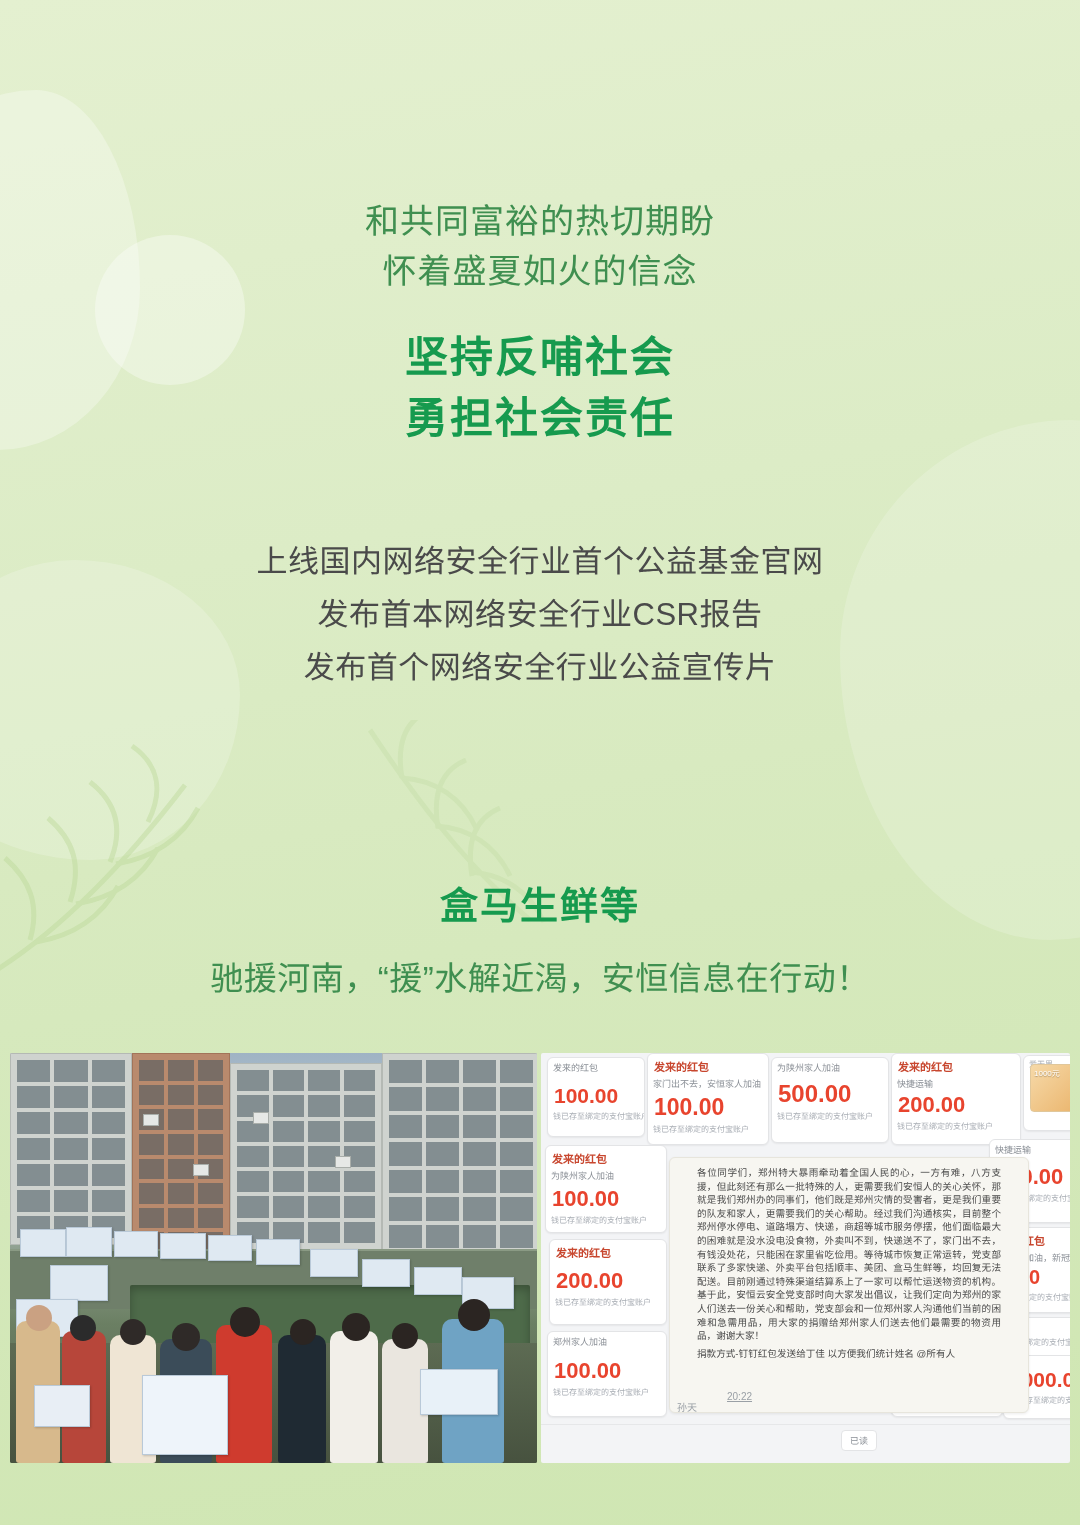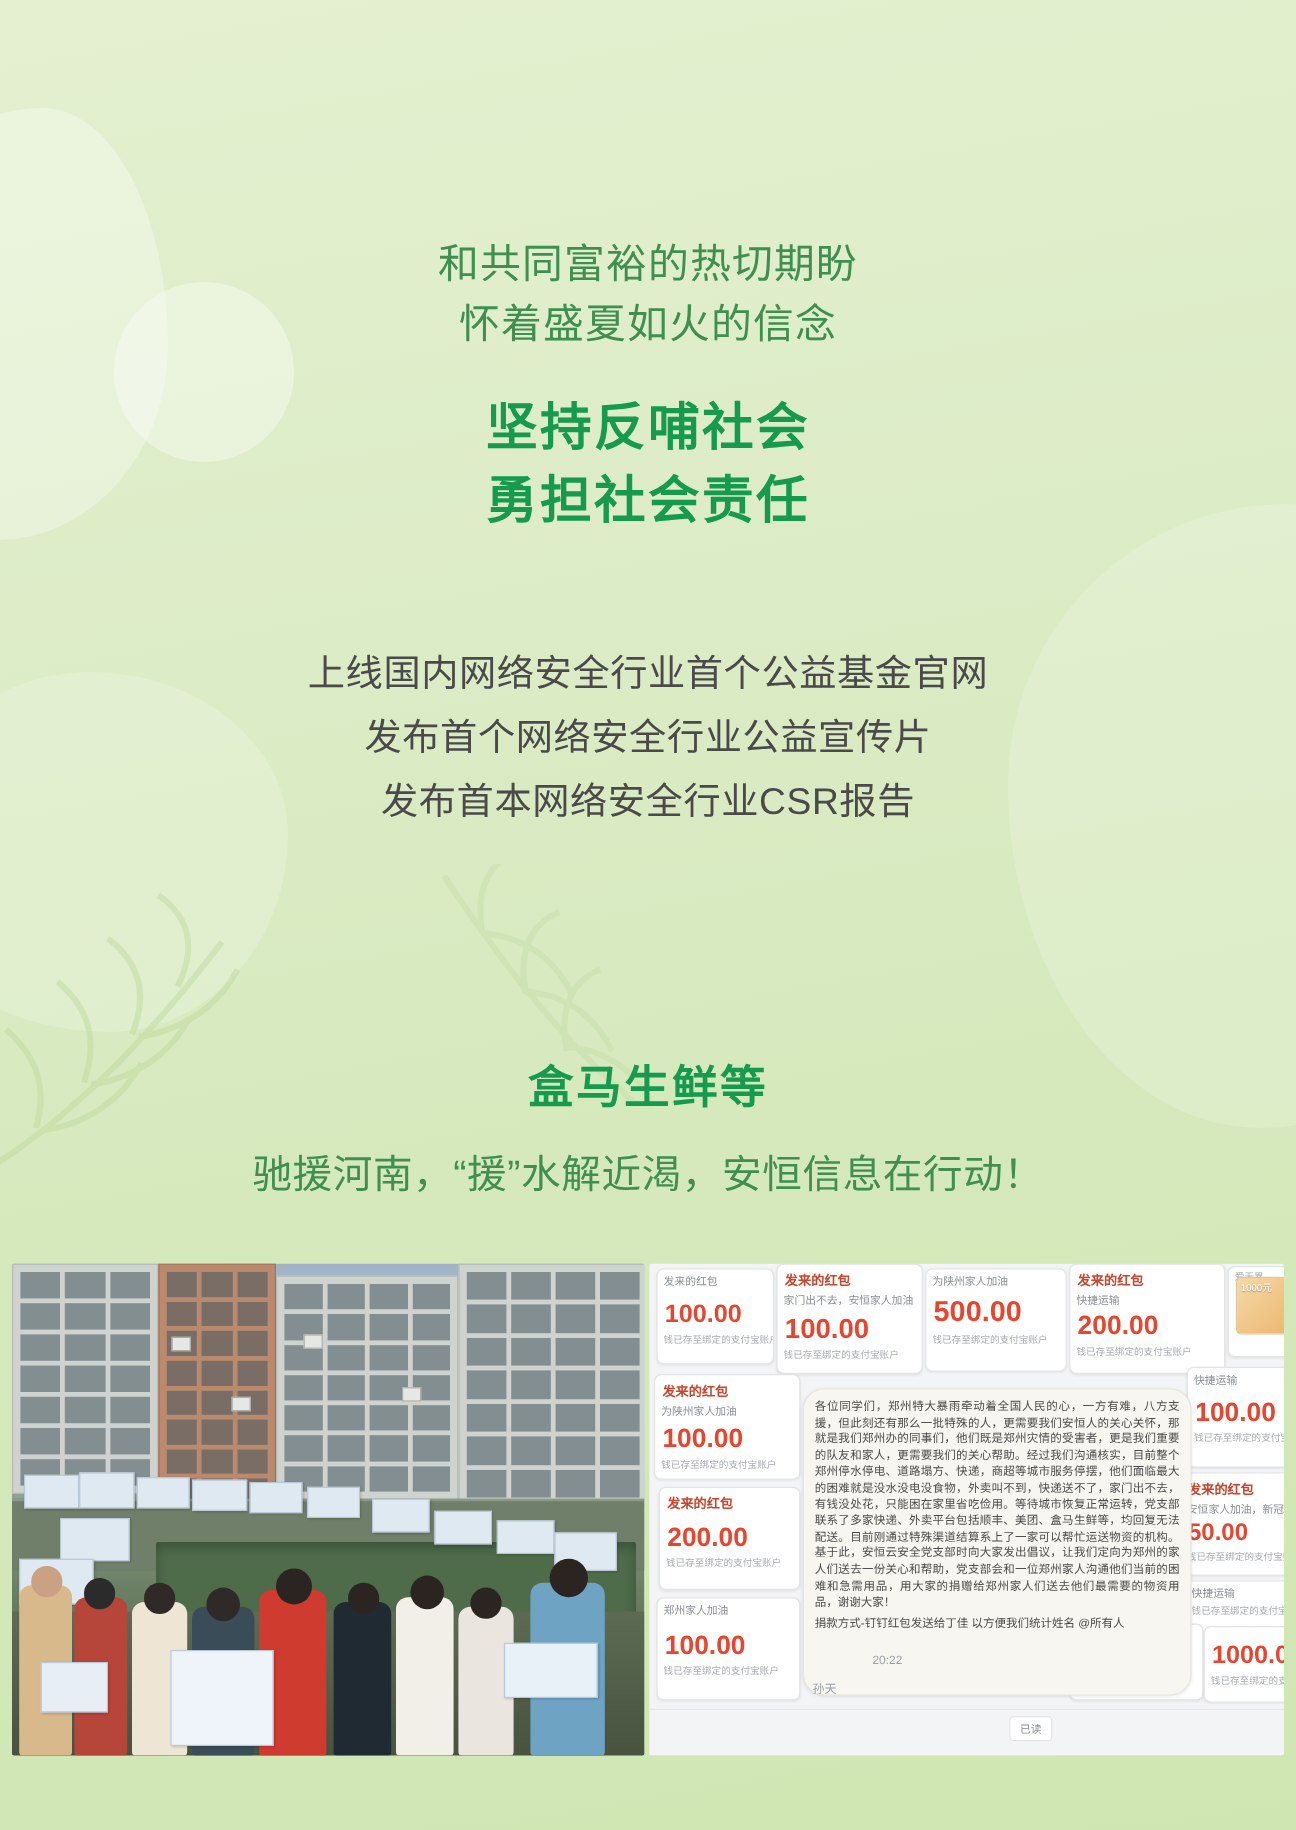--- a/index.html
+++ b/index.html
@@ -208,22 +208,22 @@
     color: #c8472f;
     font-weight: bold;
     font-size: 11px;
     padding: 4px 6px 0 6px;
     white-space: nowrap;
   }
   .msg-bubble {
     position: absolute;
     background: #f7f6f1;
     border: 1px solid #e7e5dc;
-    border-radius: 18px;
-    padding: 8px 9px;
+    border-radius: 6px;
+    padding: 8px 27px;
     color: #4b4b4b;
     font-size: 9.6px;
     line-height: 1.42;
     text-align: justify;
     overflow: hidden;
     box-shadow: 0 1px 3px rgba(0,0,0,0.08);
   }
   .msg-meta {
     position: absolute;
     bottom: 4px;
@@ -301,22 +301,22 @@
       <div>怀着盛夏如火的信念</div>
     </div>
 
     <div class="headline">
       <div>坚持反哺社会</div>
       <div>勇担社会责任</div>
     </div>
 
     <div class="achievements">
       <div>上线国内网络安全行业首个公益基金官网</div>
+      <div>发布首本网络安全行业CSR报告</div>
       <div>发布首个网络安全行业公益宣传片</div>
-      <div>发布首本网络安全行业CSR报告</div>
     </div>
 
     <div class="section-title">盒马生鲜等</div>
     <div class="section-sub">驰援河南，“援”水解近渴，安恒信息在行动！</div>
   </div>
 
   <div class="photos">
 
     <div class="photo photo-left">
       <div class="ph-sky"></div>
@@ -574,19 +574,19 @@
       <div class="card" style="left:462px; top:302px; width:96px; height:62px;">
         <div class="amt" style="font-size:21px; padding-top:12px;">1000.00</div>
         <div class="foot">钱已存至绑定的支付宝账户</div>
       </div>
 
       <div class="msg-bubble" style="left:128px; top:104px; width:304px; height:238px;">
         <div>各位同学们，郑州特大暴雨牵动着全国人民的心，一方有难，八方支援，但此刻还有那么一批特殊的人，更需要我们安恒人的关心关怀，那就是我们郑州办的同事们，他们既是郑州灾情的受害者，更是我们重要的队友和家人，更需要我们的关心帮助。经过我们沟通核实，目前整个郑州停水停电、道路塌方、快递，商超等城市服务停摆，他们面临最大的困难就是没水没电没食物，外卖叫不到，快递送不了，家门出不去，有钱没处花，只能困在家里省吃俭用。等待城市恢复正常运转，党支部联系了多家快递、外卖平台包括顺丰、美团、盒马生鲜等，均回复无法配送。目前刚通过特殊渠道结算系上了一家可以帮忙运送物资的机构。基于此，安恒云安全党支部时向大家发出倡议，让我们定向为郑州的家人们送去一份关心和帮助，党支部会和一位郑州家人沟通他们当前的困难和急需用品，用大家的捐赠给郑州家人们送去他们最需要的物资用品，谢谢大家！</div>
         <div style="margin-top:4px;">捐款方式-钉钉红包发送给丁佳 以方便我们统计姓名 @所有人</div>
       </div>
       <div class="msg-meta" style="left:136px; top:346px;">孙天</div>
-      <div class="msg-meta" style="left:186px; top:326px;">20:22</div>
+      <div class="msg-meta" style="left:186px; top:338px;text-decoration:underline;">20:22</div>
 
       <div class="divider-line" style="bottom:38px;"></div>
       <div class="pill" style="left:300px; bottom:12px;">已读</div>
     </div>
   </div>
 </div>
 
 </body></html>

